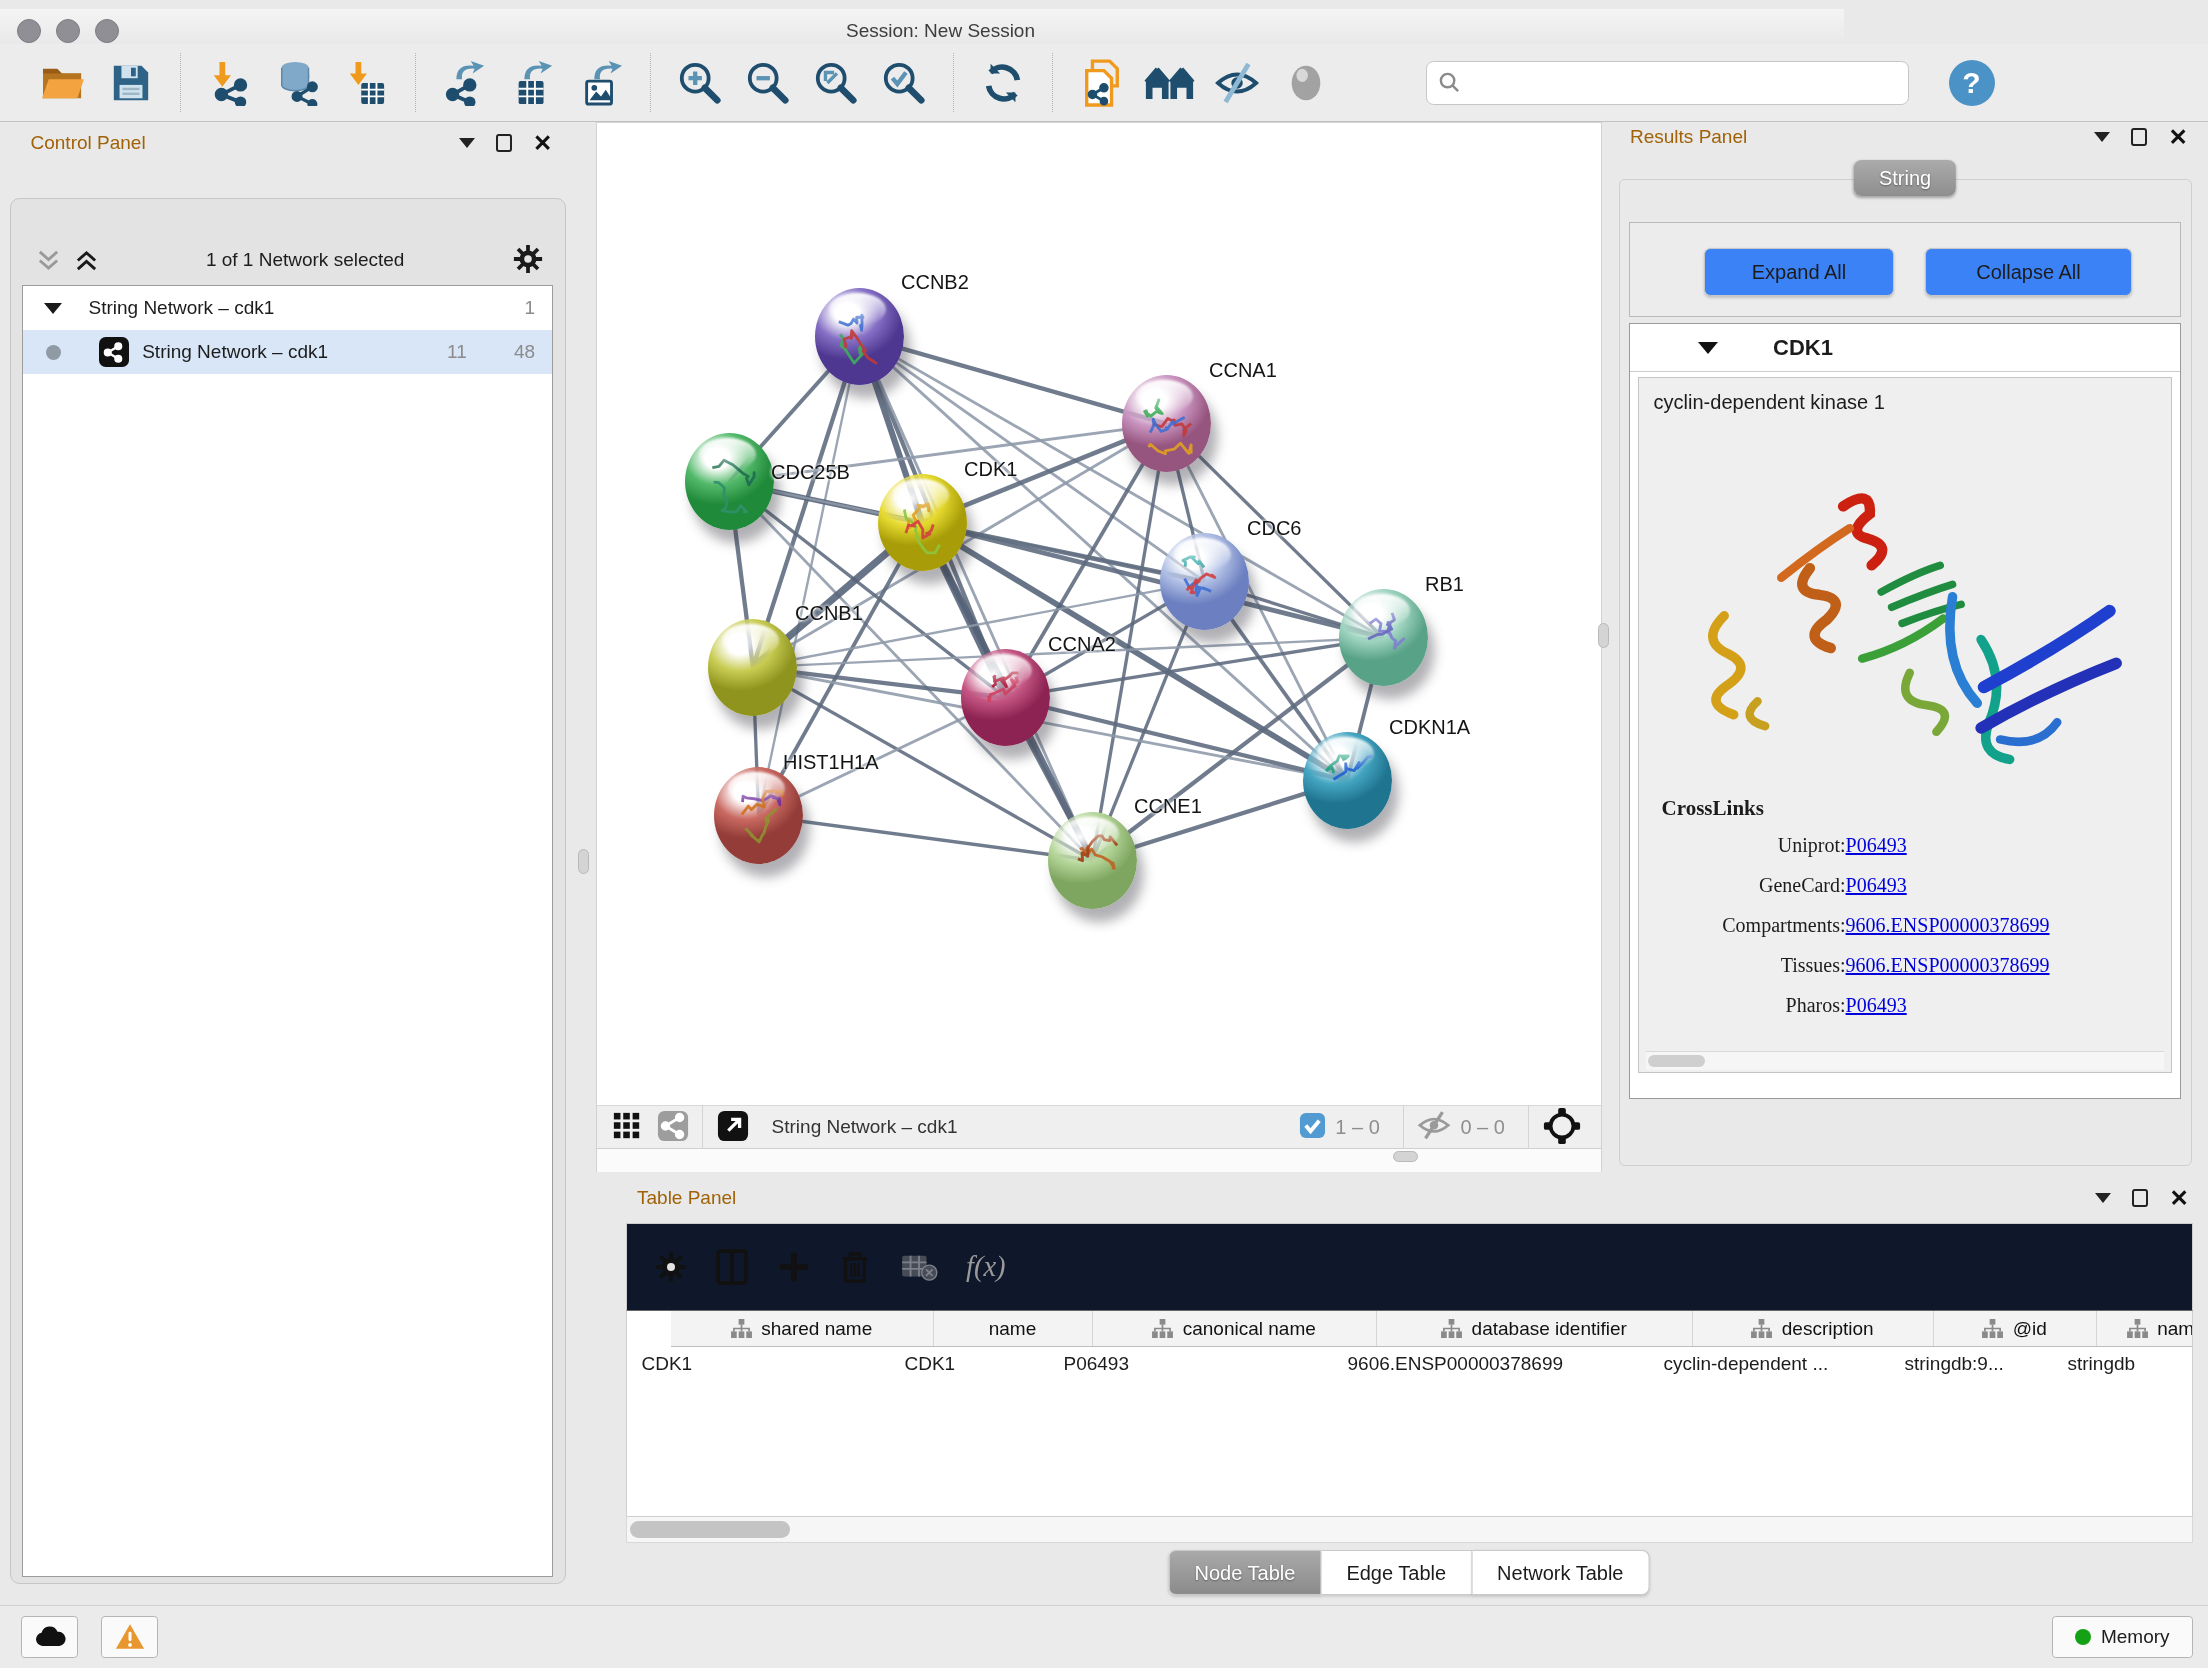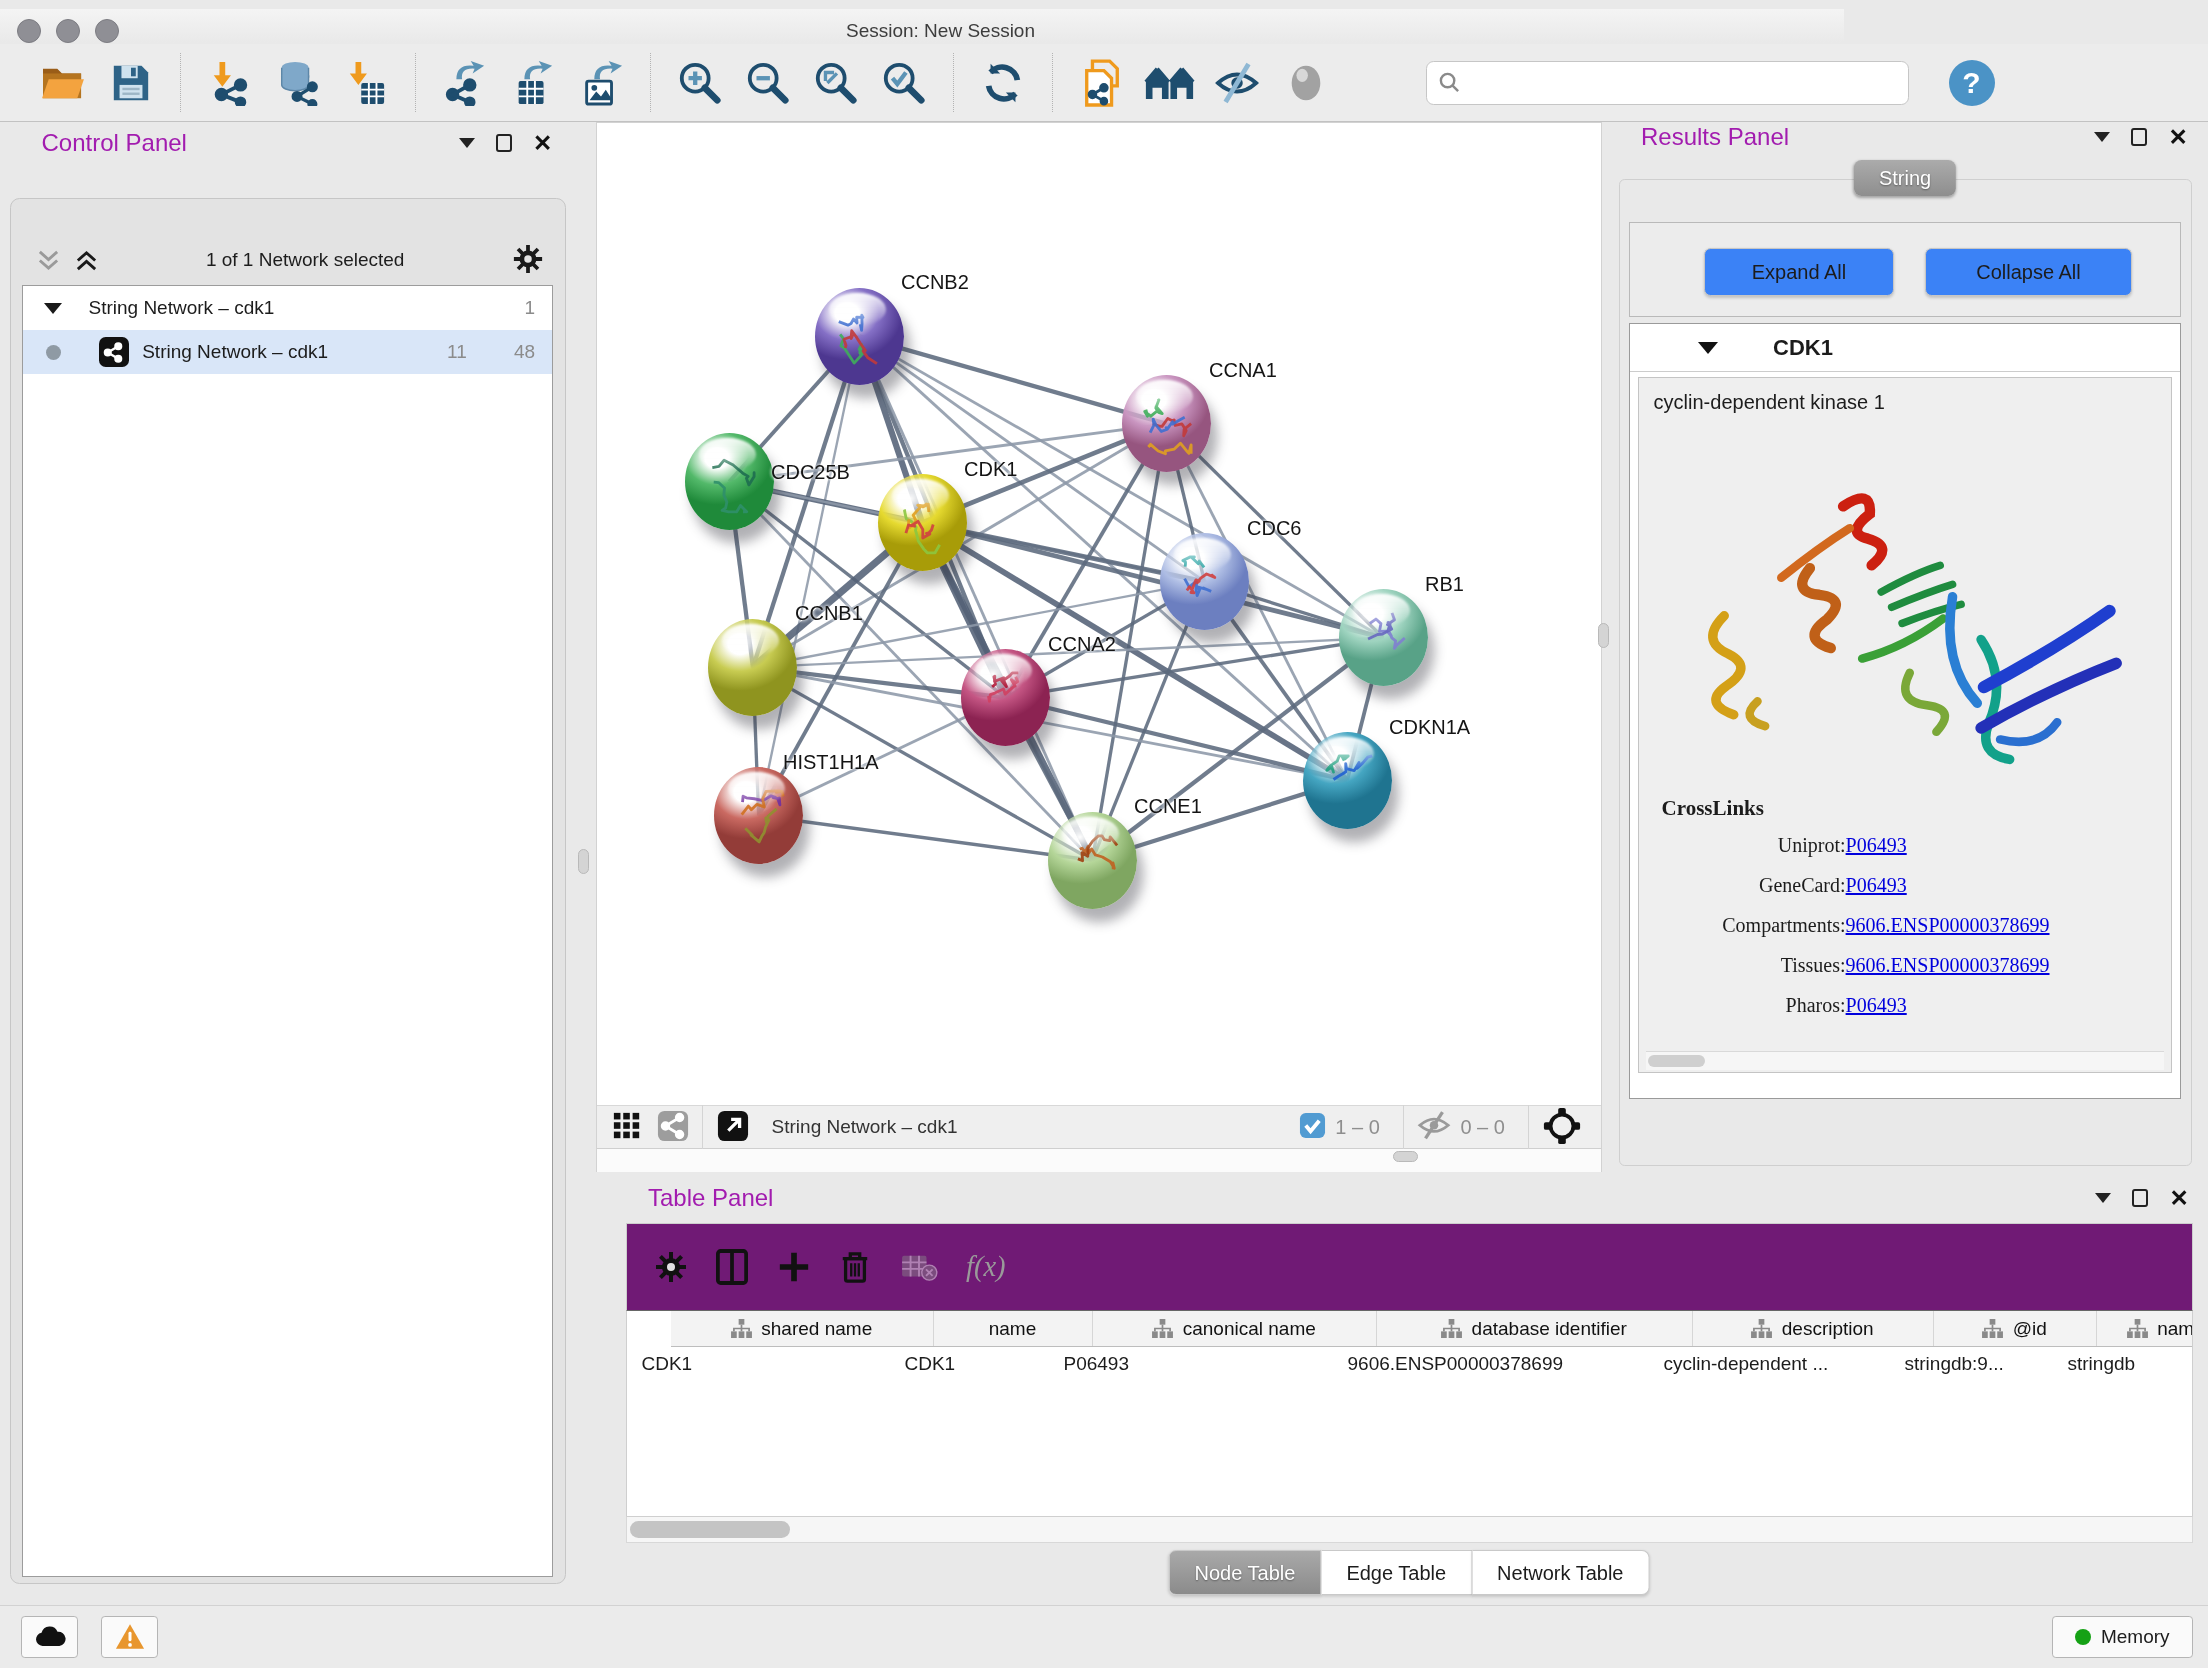--- a/index.html
+++ b/index.html
@@ -21,21 +21,21 @@
     background:#ececec; border-bottom:1px solid #c2c2c2; display:flex; align-items:center; padding-left:28.5px; }
   .tbtn { width:68px; height:63px; display:flex; align-items:center; justify-content:center; flex:0 0 auto; }
   .tsep { width:0; height:59px; border-left:1.9px dotted #b3b3b3; margin:0 15px; flex:0 0 auto; }
   .searchbox { margin-left:86px; width:483px; height:44px; background:#fff; border:1px solid #c6c6c6;
     border-radius:7.6px; display:flex; align-items:center; padding:0 11.4px; }
   .searchbox input { border:none; outline:none; flex:1; font-size:18px; margin-left:9.5px; font-family:"Liberation Sans",sans-serif; }
   .helpbtn { margin-left:40px; width:46px; height:46px; border-radius:50%; background:#4b93c6;
     color:#fff; font-size:30px; font-weight:bold; display:flex; align-items:center; justify-content:center; }
   
   .panelhead { position:absolute; left:0; top:0; right:0; height:34px; display:flex; align-items:center; }
-  .panelhead .ptitle { font-size:24px; color:#a21caf; margin-left:32px; }
+  .panelhead .ptitle { font-size:19px; color:#a16207; margin-left:21px; }
   .phicons { position:absolute; right:13.3px; top:0; height:34px; display:flex; align-items:center; gap:21px; }
   .ph-caret { width:0; height:0; border-left:8.6px solid transparent; border-right:8.6px solid transparent; border-top:10.5px solid #222; }
   .ph-float { width:16px; height:18px; border:2.4px solid #222; border-radius:2.9px; }
   .ph-close { font-size:23px; font-weight:bold; color:#111; line-height:1; }
   
   .control-panel { position:absolute; left:9.5px; top:126px; width:556px; height:1458px; }
   .cp-tabs { position:absolute; left:61px; top:48px; height:45px; display:flex; z-index:2; }
   .tabseg { padding:0 25px; height:45px; line-height:45px; font-size:20px; background:#fff;
     border:1px solid #c9c9c9; border-left:none; box-shadow:0 1.9px 2.9px rgba(0,0,0,.15); }
   .tabseg:first-child { border-left:1px solid #c9c9c9; border-radius:7.6px 0 0 7.6px; }
@@ -91,21 +91,21 @@
   .rp-img { position:absolute; left:28.5px; top:57px; }
   .crosslinks { position:absolute; left:23px; top:418px; font-family:"Liberation Serif", serif; }
   .crosslinks h3 { font-size:21px; margin-bottom:13.3px; }
   .clrow { display:flex; font-size:20px; margin:0 0 17px 17px; }
   .clrow .cll { width:167px;text-align:right; }
   .clrow a { color:#0000dd; text-decoration:underline; }
   .rp-hscroll { position:absolute; left:7.6px; right:7.6px; bottom:1.9px; height:19px; background:#f6f6f6; border-top:1px solid #d9d9d9; }
   .rp-hscroll .thumb { position:absolute; left:1.9px; top:2.9px; width:57px; height:12.4px; background:#cfcfcf; border-radius:6.7px; }
   
   .table-panel { position:absolute; left:616px; top:1181px; width:1586px; height:379px; }
-  .tp-toolbar { position:absolute; left:9.5px; right:9.5px; top:42px; height:88px; background:#701a75;
+  .tp-toolbar { position:absolute; left:9.5px; right:9.5px; top:42px; height:88px; background:#0f172a;
     border:1px solid #cdcdcd; display:flex; align-items:center; gap:28.5px; padding-left:27px; }
   .fx { font-family:"Liberation Serif", serif; font-style:italic; font-size:28.5px; color:#9a9a9a; }
   .tp-table { position:absolute; left:9.5px; right:9.5px; top:129px; bottom:44px; background:#fff; border-top:1.9px solid #666; border-left:1px solid #cfcfcf; border-right:1px solid #cfcfcf; overflow:hidden; }
   .thead { display:flex; height:36px; background:#f3f3f3; border-bottom:1px solid #bdbdbd;margin-left:44px; }
   .th { display:flex; align-items:center; justify-content:center; gap:9.5px; font-size:19px; color:#111;
     border-right:1px solid #d6d6d6; flex:0 0 auto; overflow:hidden; white-space:nowrap; }
   .trow { display:flex; height:36px; }
   .td { font-size:19px; padding:5.7px 0 0 15px; flex:0 0 auto; overflow:hidden; white-space:nowrap; }
   .tp-hscroll { position:absolute; left:9.5px; right:9.5px; bottom:17px; height:27px; background:#f6f6f6; border:1px solid #d8d8d8; border-top:1px solid #cfcfcf; }
   .tp-hscroll .thumb { position:absolute; left:3.8px; top:3.8px; width:160px; height:17px; background:#c4c4c4; border-radius:8.6px; }

